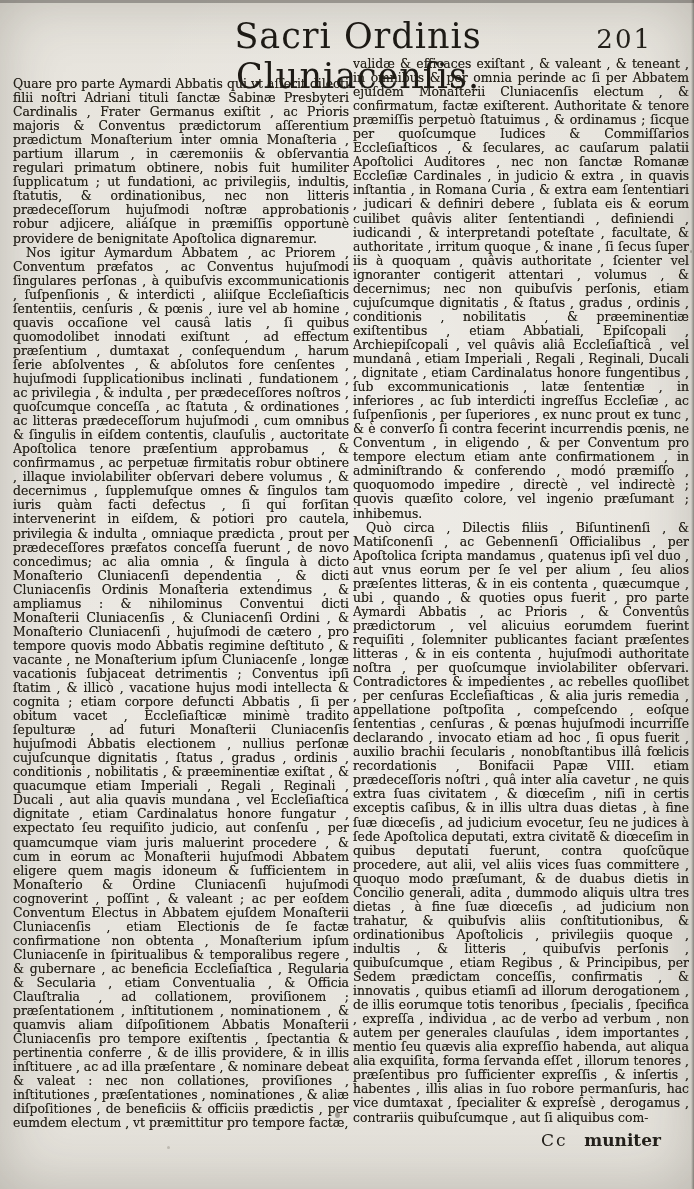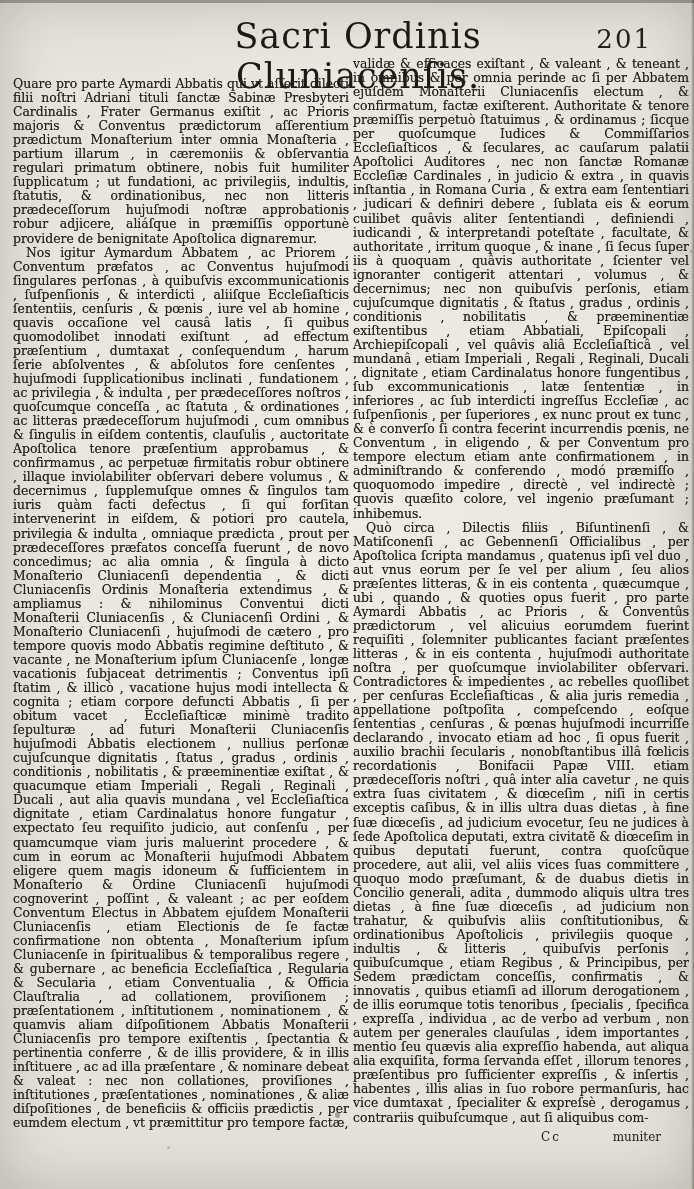--- a/index.html
+++ b/index.html
@@ -40,25 +40,25 @@
     text-align: justify;
     color: #262219;
     text-shadow: 0 0 0.4px rgba(30,25,20,0.55);
   }
   .col-left  { left: 13px; margin-top: 20px; }
   .col-right { left: 353px; }
   .text-block p { margin: 0; }
   .text-block p.indent { text-indent: 13px; }
   .foot-line {
     position: absolute; left: 353px; top: 1130px; width: 336px;
-    font-size: 12px;
+    font-size: 17px;
     display: flex; justify-content: space-between;
   }
   .sig-mark { margin-left: 188px; letter-spacing: 2px; }
-  .catchword { margin-right: 28px; }
+  .catchword { margin-right: 28px; font-weight: bold; }
   
   .speckle { position: absolute; background: rgba(45,40,32,0.5); border-radius: 50%; }
   .sp1 { width: 5px; height: 6px; left: 335px; top: 1112px; opacity: .7; }
   .sp2 { width: 3px; height: 3px; left: 167px; top: 1146px; opacity: .4; }
   .sp3 { width: 2px; height: 2px; left: 660px; top: 430px; opacity: .5; }
   .sp4 { width: 2px; height: 3px; left: 690px; top: 250px; opacity: .6; }
   .edge-right { position: absolute; right: 0; top: 0; width: 3px; height: 1189px;
                 background: linear-gradient(90deg, rgba(0,0,0,0), rgba(40,36,30,0.45)); }
 </style>
 </head>

